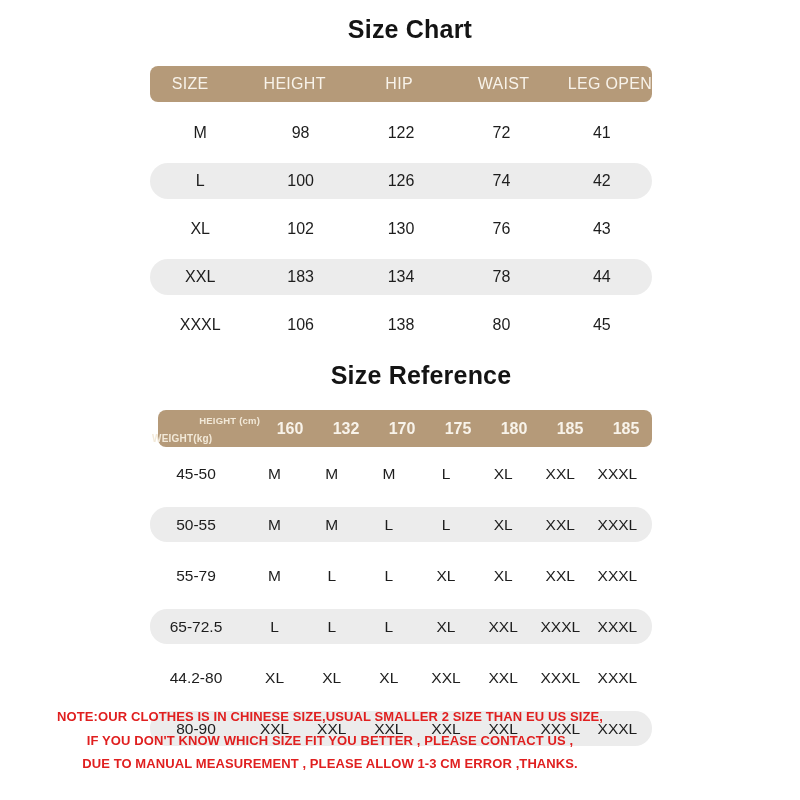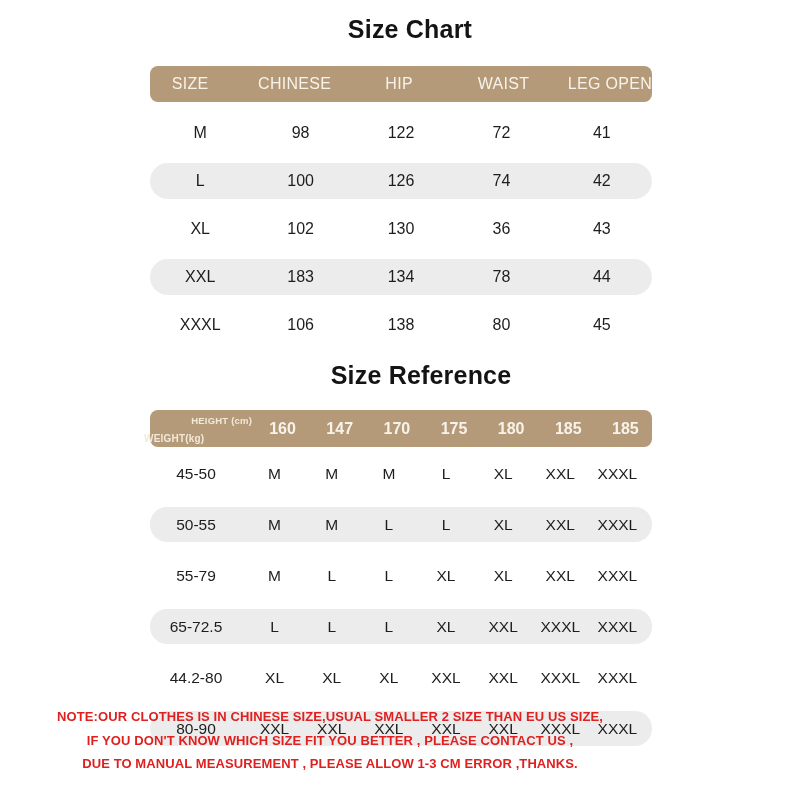--- a/index.html
+++ b/index.html
@@ -14,21 +14,21 @@
   .title.t1{top:15px;transform:translateX(10px);}
   .title.t2{top:361px;transform:translateX(21px);}
   .tbl{position:absolute;left:150px;width:502px;}
   .tbl1{top:66px;}
   .tbl2{top:410px;}
   .grid1{display:grid;grid-template-columns:repeat(5,1fr);align-items:center;text-align:center;}
   .grid2{display:grid;grid-template-columns:92px repeat(7,1fr);align-items:center;text-align:center;
          box-sizing:border-box;padding-right:10px;}
   .bar{background:#b59a79;color:#f8f3ea;border-radius:8px;gap:24px;}
   .bar.b1{height:36px;font-size:16px;font-weight:400;letter-spacing:.3px;}
-  .bar.b2{height:37px;font-size:16px;font-weight:700;}
+  .bar.b2{height:37px;font-size:16px;font-weight:700;margin-left:8px;}
   .rows1{margin-top:7px;}
   .rows2{margin-top:5px;}
   .row1{height:48px;font-size:16px;}
   .row2{height:43px;font-size:15.5px;gap:8px;}
   .row1.hl{height:36px;margin:6px 0;background:#ececec;border-radius:18px;}
   .row2.hl{height:35px;margin:12px 0;background:#ececec;border-radius:17px;}
   .corner{position:relative;align-self:stretch;}
   .hlabel{position:absolute;top:5px;right:-10px;font-size:9.5px;font-weight:700;
           color:#f2e9d8;white-space:nowrap;letter-spacing:.2px;}
   .wlabel{position:absolute;bottom:3px;left:-6px;font-size:10px;font-weight:700;
@@ -42,21 +42,21 @@
 </head>
 <body>
 
 <div class="canvas">
 
   <div class="title t1">Size Chart</div>
 
   <div class="tbl tbl1">
     <div class="bar b1 grid1">
       <span class="cell">SIZE</span>
-      <span class="cell">CHINESE</span>
+      <span class="cell">HEIGHT</span>
       <span class="cell">HIP</span>
       <span class="cell">WAIST</span>
       <span class="cell">LEG OPEN</span>
     </div>
     <div class="rows1">
       <div class="row1 grid1">
         <span class="cell">M</span>
         <span class="cell">98</span>
         <span class="cell">122</span>
         <span class="cell">72</span>
@@ -66,21 +66,21 @@
         <span class="cell">L</span>
         <span class="cell">100</span>
         <span class="cell">126</span>
         <span class="cell">74</span>
         <span class="cell">42</span>
       </div>
       <div class="row1 grid1">
         <span class="cell">XL</span>
         <span class="cell">102</span>
         <span class="cell">130</span>
-        <span class="cell">36</span>
+        <span class="cell">76</span>
         <span class="cell">43</span>
       </div>
       <div class="row1 hl grid1">
         <span class="cell">XXL</span>
         <span class="cell">183</span>
         <span class="cell">134</span>
         <span class="cell">78</span>
         <span class="cell">44</span>
       </div>
       <div class="row1 grid1">
@@ -95,21 +95,21 @@
 
   <div class="title t2">Size Reference</div>
 
   <div class="tbl tbl2">
     <div class="bar b2 grid2">
       <div class="corner">
         <span class="hlabel">HEIGHT (cm)</span>
         <span class="wlabel">WEIGHT(kg)</span>
       </div>
       <span class="cell">160</span>
-      <span class="cell">147</span>
+      <span class="cell">132</span>
       <span class="cell">170</span>
       <span class="cell">175</span>
       <span class="cell">180</span>
       <span class="cell">185</span>
       <span class="cell">185</span>
     </div>
     <div class="rows2">
       <div class="row2 grid2">
         <span class="cell">45-50</span>
         <span class="cell">M</span>

